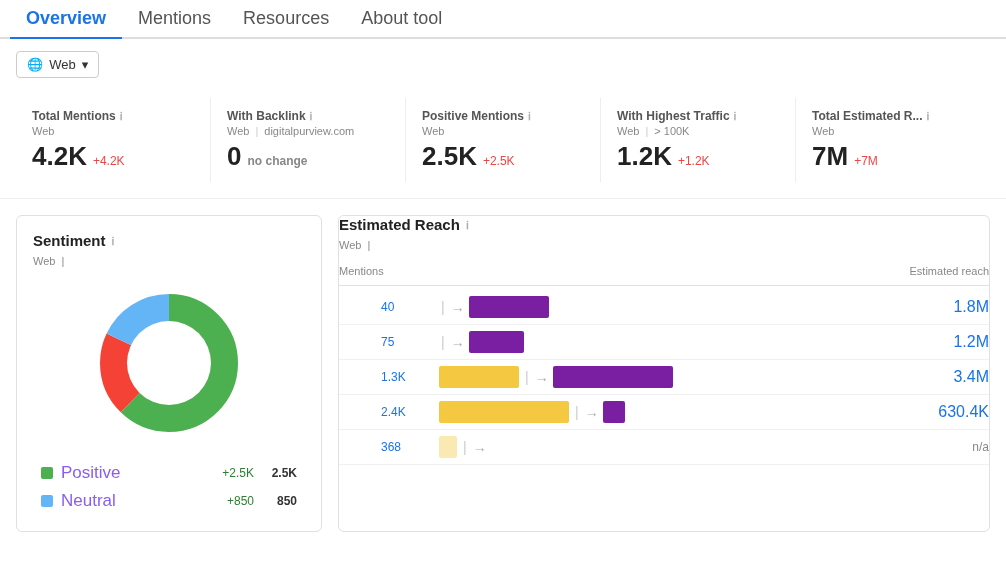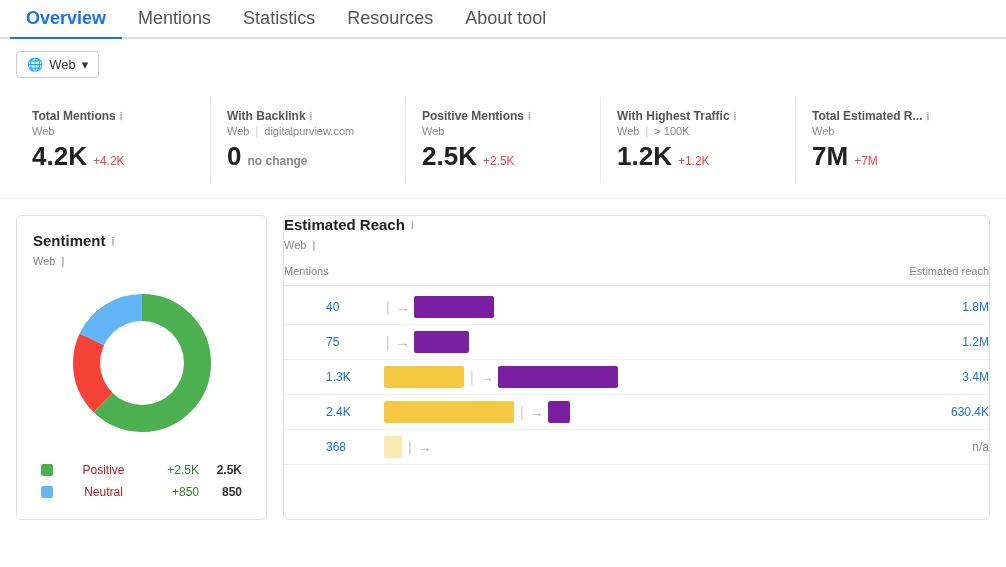--- a/index.html
+++ b/index.html
@@ -20,57 +20,56 @@
     .stat-sublabel .pipe { color: #ccc; }
     .stat-value { font-size: 26px; font-weight: 700; color: #222; margin-top: 4px; display: flex; align-items: baseline; gap: 6px; }
     .stat-change { font-size: 12px; color: #ef4444; font-weight: 500; }
     .stat-no-change { font-size: 12px; color: #888; }
     .info-icon { font-size: 11px; color: #aaa; cursor: pointer; }
 
     
     .charts-row { display: flex; padding: 16px; gap: 16px; }
 
     
-    .sentiment-card { width: 251px; border: 1px solid #e0e0e0; border-radius: 6px; padding: 16px; }
+    .sentiment-card { width: 306px; border: 1px solid #e0e0e0; border-radius: 6px; padding: 16px; }
     .card-title { font-size: 15px; font-weight: 700; color: #222; display: flex; align-items: center; gap: 6px; margin-bottom: 6px; }
     .card-sublabel { font-size: 11px; color: #888; margin-bottom: 10px; display: flex; align-items: center; gap: 6px; }
 
     
     .donut-container { display: flex; justify-content: center; margin: 16px 0; }
     .donut-svg { width: 160px; height: 160px; }
 
     
     .legend { margin-top: 8px; }
     .legend-item { display: flex; align-items: center; gap: 8px; padding: 4px 8px; }
     .legend-dot { width: 12px; height: 12px; border-radius: 2px; flex-shrink: 0; }
-    .legend-label { flex: 1; font-size: 12px; color: #b91c1c; text-align: center; }
+    .legend-label { flex: 1; font-size: 17px; color: #8b5cf6; }
     .legend-change { font-size: 12px; color: #2e7d32; width: 45px; text-align: right; }
     .legend-value { font-size: 12px; color: #333; font-weight: 600; width: 35px; text-align: right; }
 
     
     .reach-card { flex: 1; border: 1px solid #e0e0e0; border-radius: 6px; padding: 0; }
     .reach-table-header { display: flex; justify-content: space-between; font-size: 11px; color: #888; padding: 4px 0 8px; border-bottom: 1px solid #e0e0e0; margin-bottom: 4px; }
     .reach-row { display: flex; align-items: center; padding: 6px 0; border-bottom: 1px solid #f0f0f0; gap: 8px; }
     .reach-mentions { font-size: 12px; color: #1a73e8; width: 50px; margin-left: 42px; }
     .reach-bar-area { flex: 1; display: flex; align-items: center; gap: 4px; }
     .bar-yellow { background: #f5c842; height: 22px; border-radius: 2px; }
     .bar-divider { color: #ccc; font-size: 14px; padding: 0 2px; }
     .arrow { font-size: 14px; color: #aaa; }
     .reach-purple-area { width: 160px; display: flex; align-items: center; }
     .bar-purple { background: #7b1fa2; height: 22px; border-radius: 2px; }
-    .reach-value { font-size: 12px; color: #1a73e8; width: 70px; text-align: right; }
+    .reach-value { font-size: 16px; color: #1a73e8; width: 70px; text-align: right; }
     .reach-na { font-size: 12px; color: #888; width: 70px; text-align: right; }
   </style>
 </head>
 <body>
 
 <div style="border-bottom: 2px solid #ddd; padding: 0 10px; display: flex;">
   <div class="tab active">Overview</div>
   <div class="tab">Mentions</div>
-  <div class="tab">Statistics</div>
   <div class="tab">Resources</div>
   <div class="tab">About tool</div>
 </div>
 
 <div class="filter-bar">
   <div class="filter-btn">
     <span>🌐</span>
     <span>Web</span>
     <span>▾</span>
   </div>

